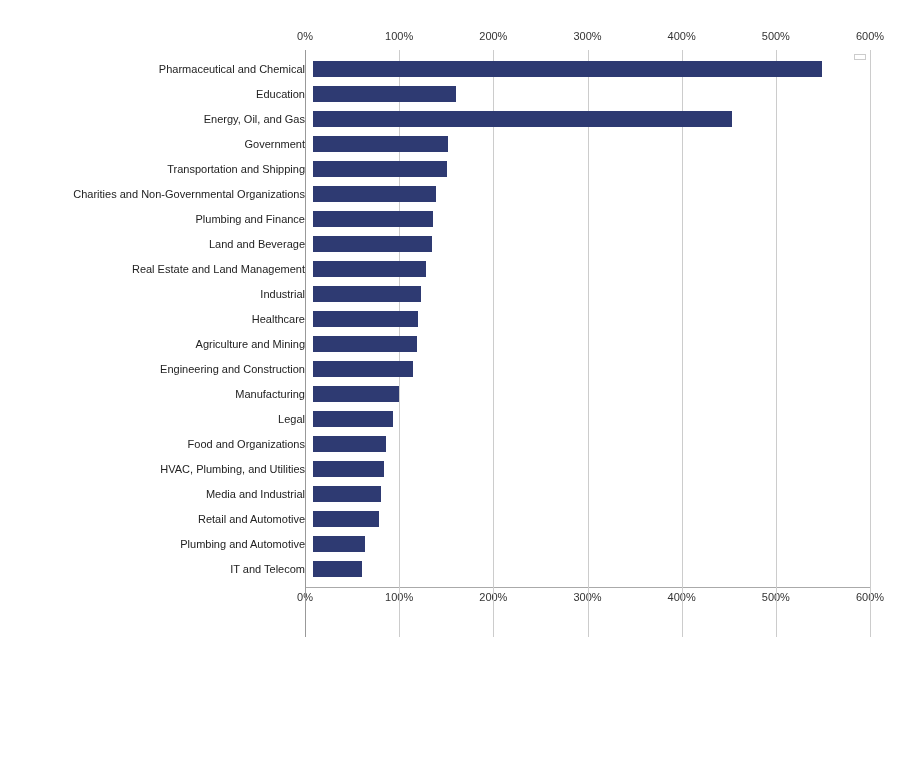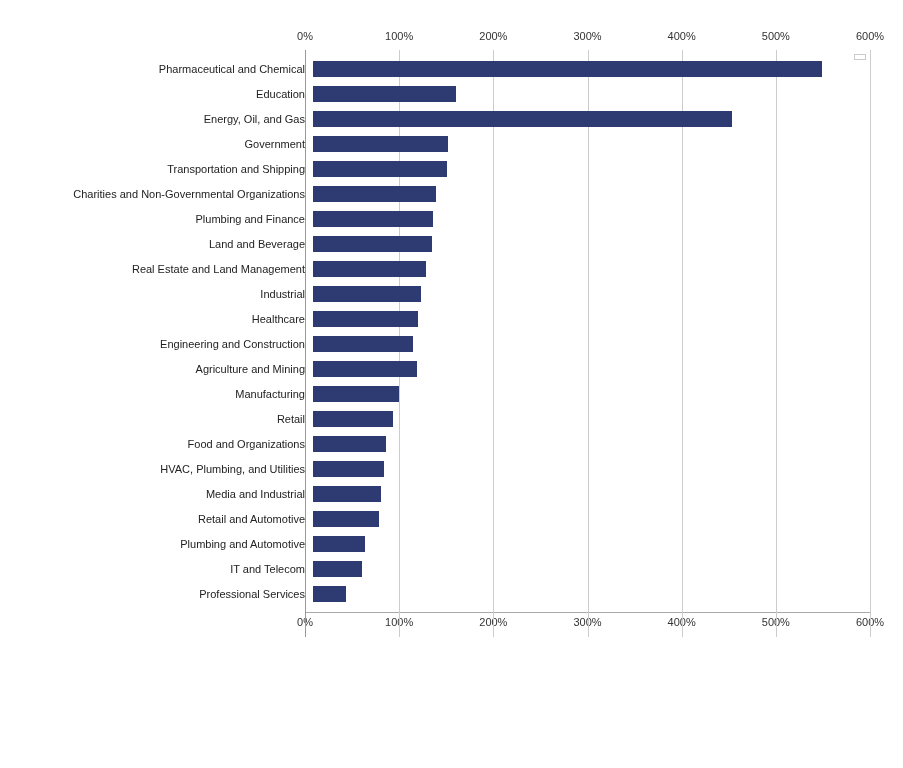--- a/index.html
+++ b/index.html
@@ -155,33 +155,33 @@
           </div>
           <div class="bar-row">
             <span class="bar-label">Industrial</span>
             <span class="bar" style="width: 108.292px; position: relative; z-index: 3;"></span>
           </div>
           <div class="bar-row">
             <span class="bar-label">Healthcare</span>
             <span class="bar" style="width: 105.467px; position: relative; z-index: 3;"></span>
           </div>
           <div class="bar-row">
+            <span class="bar-label">Agriculture and Mining</span>
+            <span class="bar" style="width: 103.583px; position: relative; z-index: 3;"></span>
+          </div>
+          <div class="bar-row">
             <span class="bar-label">Engineering and Construction</span>
             <span class="bar" style="width: 99.8167px; position: relative; z-index: 3;"></span>
           </div>
           <div class="bar-row">
-            <span class="bar-label">Agriculture and Mining</span>
-            <span class="bar" style="width: 103.583px; position: relative; z-index: 3;"></span>
-          </div>
-          <div class="bar-row">
             <span class="bar-label">Manufacturing</span>
             <span class="bar" style="width: 85.6917px; position: relative; z-index: 3;"></span>
           </div>
           <div class="bar-row">
-            <span class="bar-label">Retail</span>
+            <span class="bar-label">Legal</span>
             <span class="bar" style="width: 80.0417px; position: relative; z-index: 3;"></span>
           </div>
           <div class="bar-row">
             <span class="bar-label">Food and Organizations</span>
             <span class="bar" style="width: 73.45px; position: relative; z-index: 3;"></span>
           </div>
           <div class="bar-row">
             <span class="bar-label">HVAC, Plumbing, and Utilities</span>
             <span class="bar" style="width: 70.625px; position: relative; z-index: 3;"></span>
           </div>
@@ -193,24 +193,20 @@
             <span class="bar-label">Retail and Automotive</span>
             <span class="bar" style="width: 65.9167px; position: relative; z-index: 3;"></span>
           </div>
           <div class="bar-row">
             <span class="bar-label">Plumbing and Automotive</span>
             <span class="bar" style="width: 51.7917px; position: relative; z-index: 3;"></span>
           </div>
           <div class="bar-row">
             <span class="bar-label">IT and Telecom</span>
             <span class="bar" style="width: 48.9667px; position: relative; z-index: 3;"></span>
-          </div>
-          <div class="bar-row">
-            <span class="bar-label">Professional Services</span>
-            <span class="bar" style="width: 32.9583px; position: relative; z-index: 3;"></span>
           </div>
         </div>
     </div>
   </div>
 
   <div style="margin-left:285px; width:565px; position:relative; height:18px; border-top: 1px solid #aaa;">
   <span style="position: absolute; left: 0px; transform: translateX(-50%); font-size: 11px; color: rgb(51, 51, 51); top: 3px;">0%</span>
       <span style="position: absolute; left: 94.1667px; transform: translateX(-50%); font-size: 11px; color: rgb(51, 51, 51); top: 3px;">100%</span>
       <span style="position: absolute; left: 188.333px; transform: translateX(-50%); font-size: 11px; color: rgb(51, 51, 51); top: 3px;">200%</span>
       <span style="position: absolute; left: 282.5px; transform: translateX(-50%); font-size: 11px; color: rgb(51, 51, 51); top: 3px;">300%</span>

